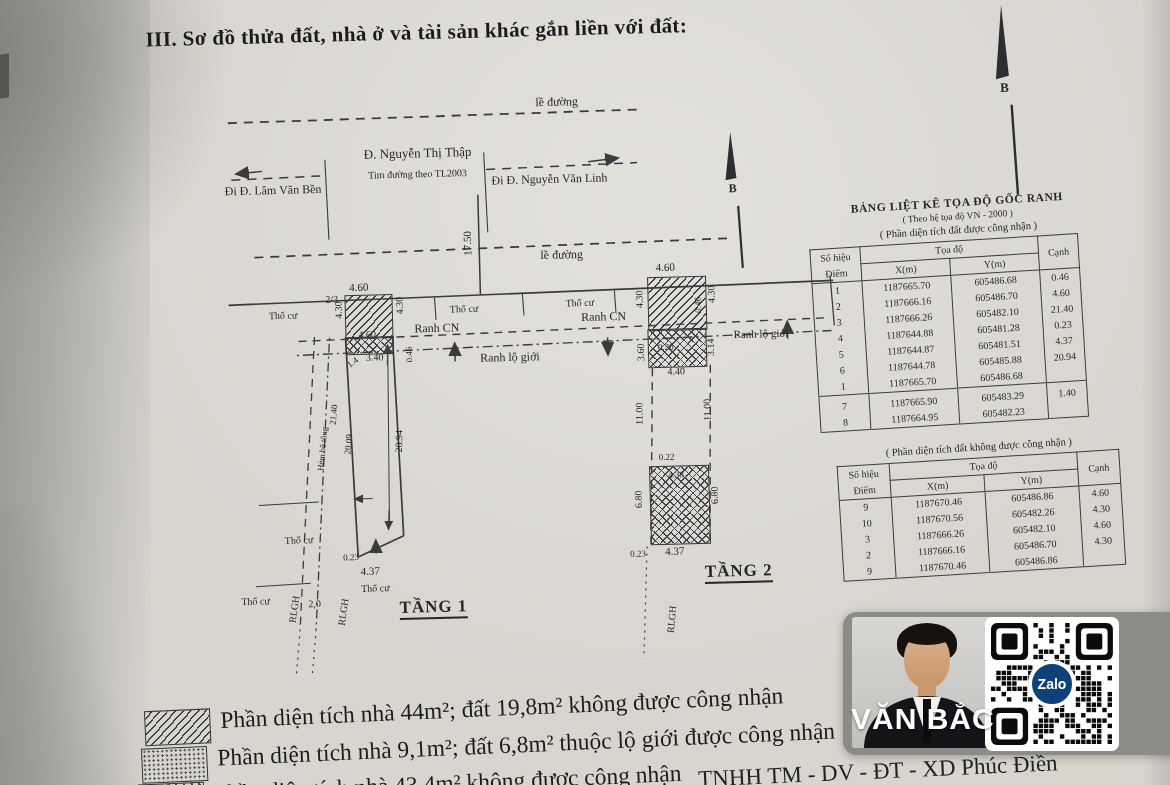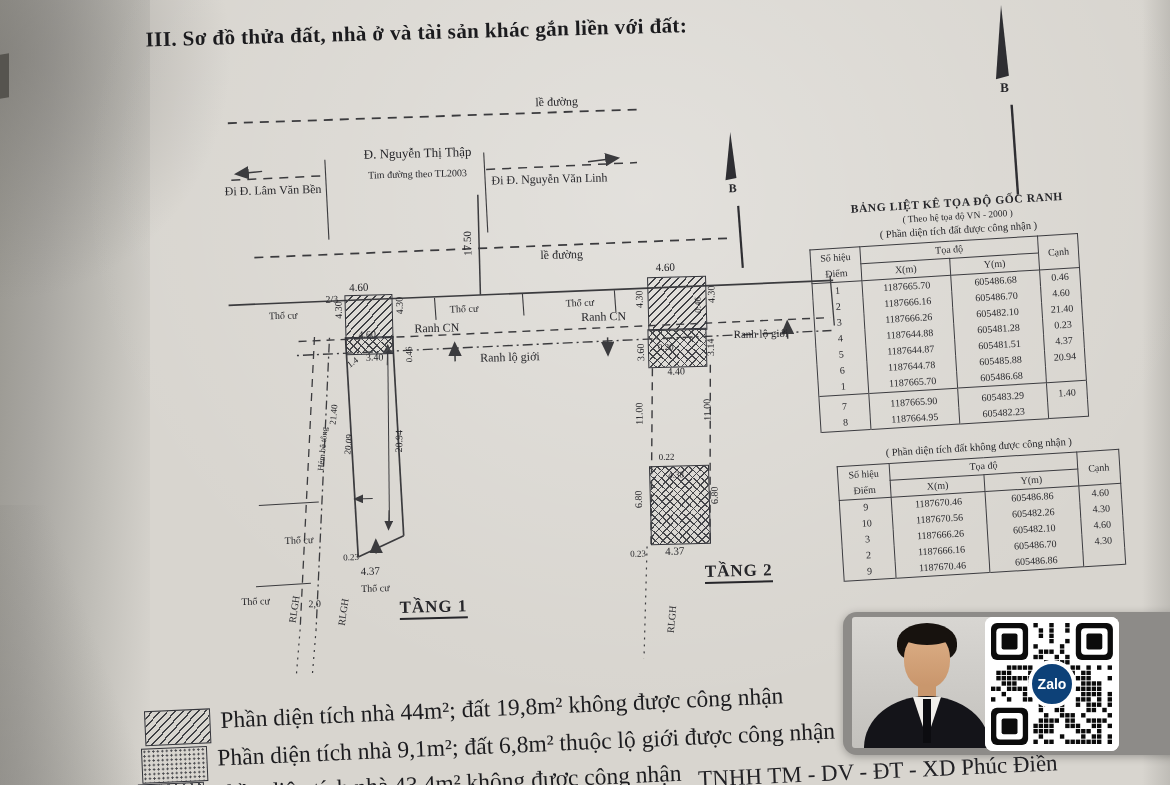--- a/index.html
+++ b/index.html
@@ -363,20 +363,21 @@
   <div class="card">
     <div class="photo">
       <div class="hair"></div>
       <div class="face"></div>
       <div class="fringe"></div>
       <div class="neck"></div>
       <div class="suit"></div>
       <div class="shirt"></div>
       <div class="tie"></div>
     </div>
+    <div class="agent-name">VĂN BẮC</div>
     <div class="qr-box">
       <svg id="qr-svg" width="134" height="134" viewBox="0 0 134 134">
           <rect x="0" y="0" width="134" height="134" fill="#ffffff" rx="8"></rect>
           <rect x="48.4" y="6" width="4.3999999999999995" height="4.3999999999999995" fill="#0b0b0b"></rect>
           <rect x="64.3" y="6" width="4.3999999999999995" height="4.3999999999999995" fill="#0b0b0b"></rect>
           <rect x="80.2" y="6" width="4.3999999999999995" height="4.3999999999999995" fill="#0b0b0b"></rect>
           <rect x="53.699999999999996" y="11.3" width="4.3999999999999995" height="4.3999999999999995" fill="#0b0b0b"></rect>
           <rect x="64.3" y="11.3" width="4.3999999999999995" height="4.3999999999999995" fill="#0b0b0b"></rect>
           <rect x="80.2" y="11.3" width="4.3999999999999995" height="4.3999999999999995" fill="#0b0b0b"></rect>
           <rect x="53.699999999999996" y="16.6" width="4.3999999999999995" height="4.3999999999999995" fill="#0b0b0b"></rect>

